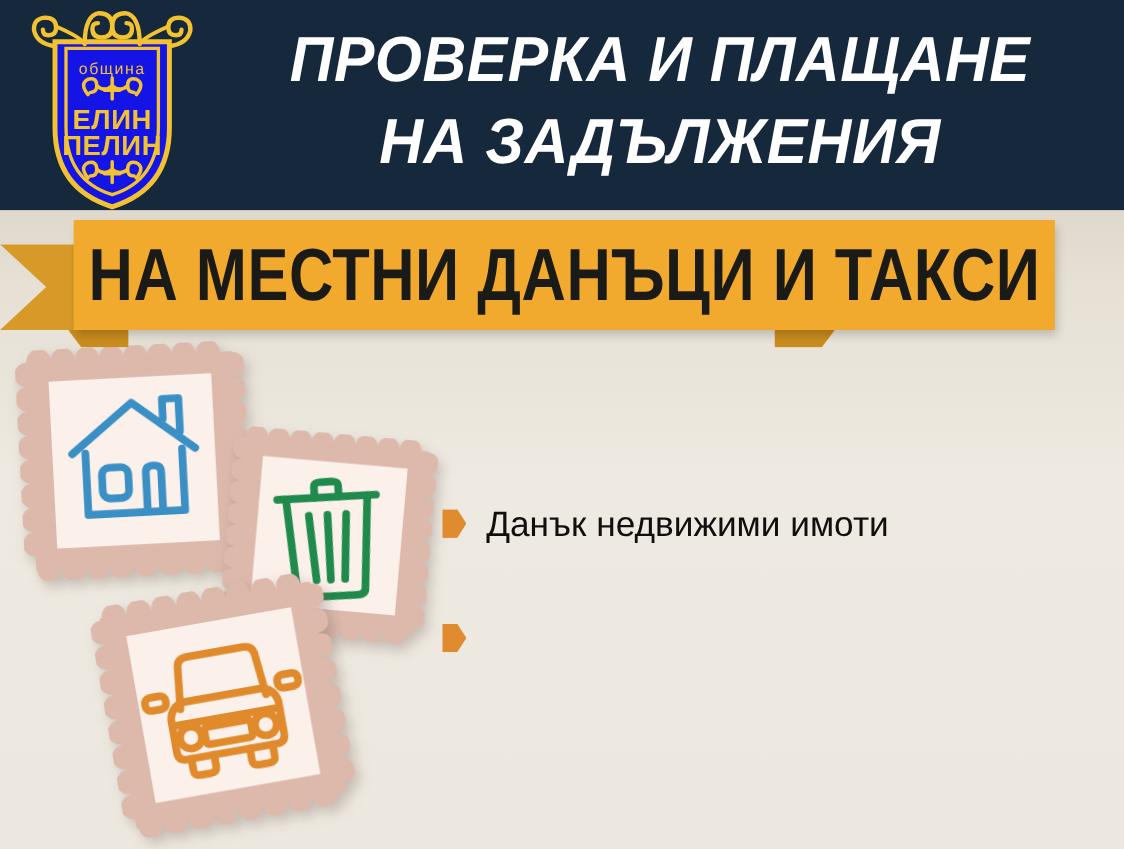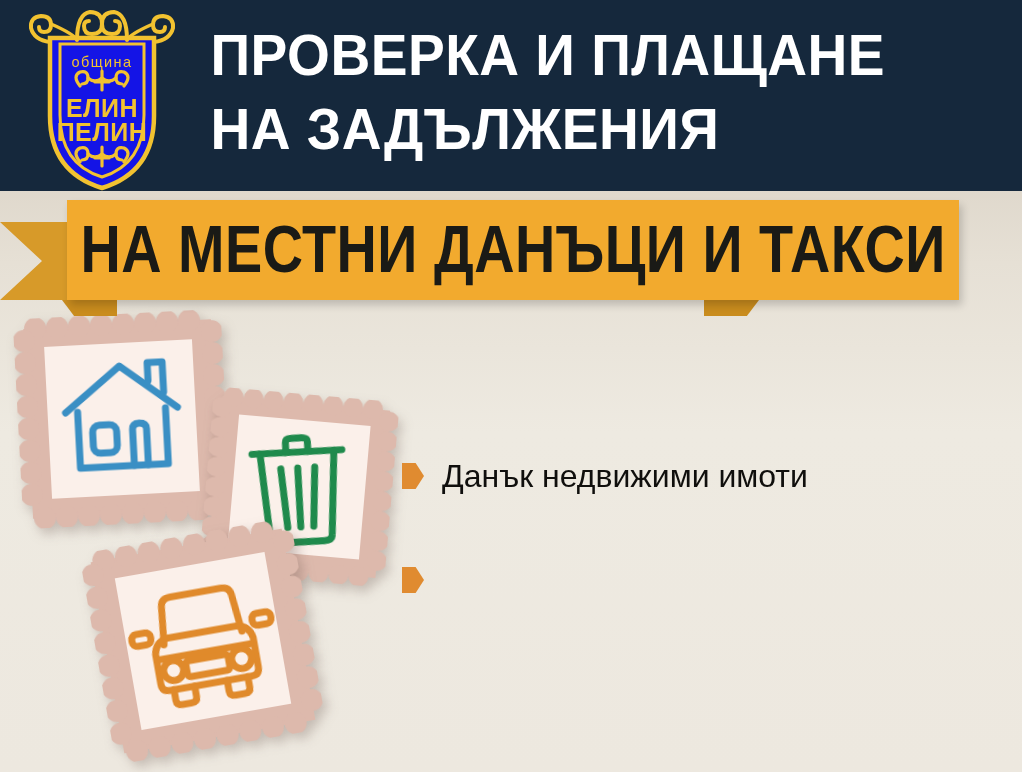--- a/index.html
+++ b/index.html
@@ -24,20 +24,22 @@
     z-index:5;
   }
 
   #emblem {
     position:absolute; left:22px; top:4px;
     width:160px; height:188px;
   }
 
   #header-titles {
     position:absolute; left:190px; top:18px; width:820px;
+    text-align:center;
+    font-style:italic;
   }
   .hdr-line {
     color:#ffffff;
     font-family:"Liberation Sans", sans-serif;
     font-weight:700;
     font-size:58px;
     line-height:74px;
     letter-spacing:0.5px;
     white-space:nowrap;
     transform:scaleX(0.95);

